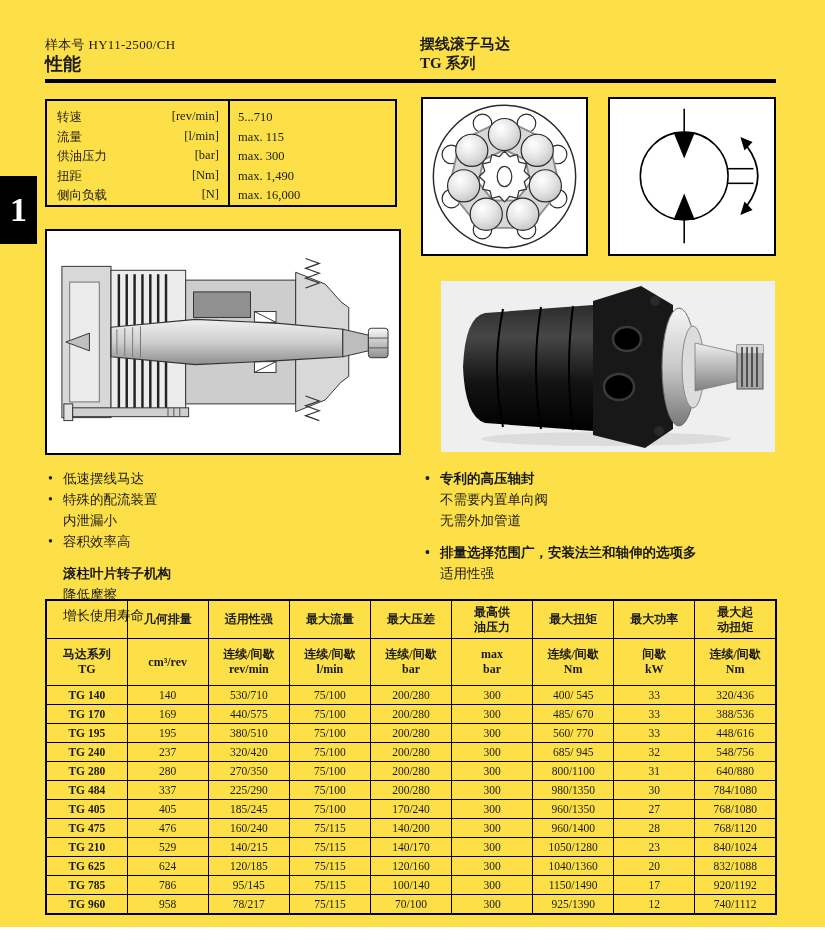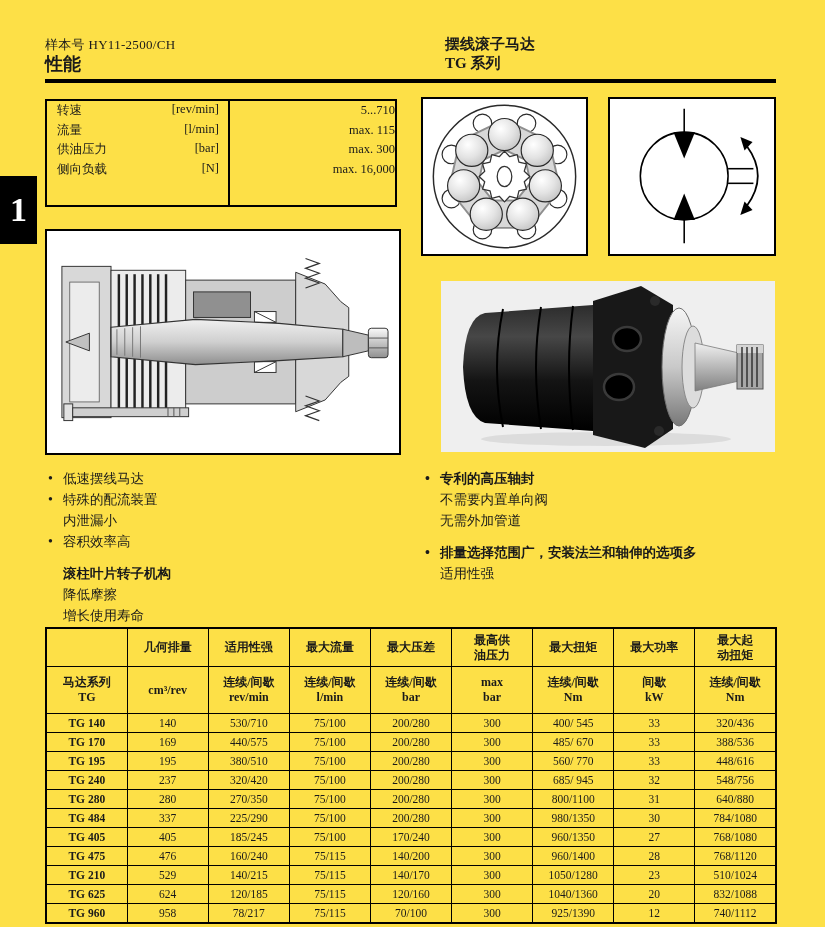--- a/index.html
+++ b/index.html
@@ -3,29 +3,29 @@
 <meta charset="utf-8">
 <style>
   html,body{margin:0;padding:0;background:#fff;}
   .page{position:relative;width:825px;height:927px;background:#fde047;overflow:hidden;
         font-family:Liberation Serif, serif;color:#1a1a1a;}
   .abs{position:absolute;}
 
   
   .doc-code{left:45px;top:36px;font-size:13px;letter-spacing:.3px;}
   .page-title{left:45px;top:52px;font-size:18px;font-weight:bold;}
-  .product-block{left:420px;top:35px;font-size:15px;font-weight:bold;line-height:19px;margin-left:25px;}
+  .product-block{left:420px;top:35px;font-size:15px;font-weight:bold;line-height:19px;}
   .header-rule{left:45px;top:79px;width:731px;height:4px;background:#000;}
 
   
   .tab1{left:0;top:176px;width:37px;height:68px;background:#000;color:#fff;
         display:flex;align-items:center;justify-content:center;font-size:34px;font-weight:bold;}
 
   
-  .spec-box{left:45px;top:99px;width:352px;height:108px;border:2px solid #000;box-sizing:border-box;text-align:right;}
+  .spec-box{left:45px;top:99px;width:352px;height:108px;border:2px solid #000;box-sizing:border-box;padding-top:7px;}
   .spec-divider{position:absolute;left:181px;top:0;bottom:0;width:2px;background:#000;}
   .spec-row{display:grid;grid-template-columns:181px 1fr;height:19.5px;align-items:center;font-size:12.5px;}
   .spec-left{display:flex;justify-content:space-between;padding:0 9px 0 10px;}
   .spec-value{padding-left:10px;}
 
   
   .box{border:2px solid #000;box-sizing:border-box;background:#fff;}
   .gerotor-box{left:421px;top:97px;width:167px;height:159px;}
   .symbol-box{left:608px;top:97px;width:168px;height:159px;}
   .cutaway-box{left:45px;top:229px;width:356px;height:226px;}
@@ -36,21 +36,21 @@
   .features{width:360px;}
   .feat-left{left:48px;top:468px;}
   .feat-right{left:425px;top:468px;}
   .feat{position:relative;padding-left:15px;font-size:13.5px;line-height:21px;}
   .feat .dot{position:absolute;left:0;top:0;visibility:hidden;font-size:14px;}
   .feat.bullet .dot{visibility:visible;}
   .feat.bold{font-weight:bold;}
   .feat.gap{margin-top:11px;}
 
   
-  .ratings{position:absolute;left:45px;top:627px;width:732px;border-collapse:collapse;
+  .ratings{position:absolute;left:45px;top:599px;width:732px;border-collapse:collapse;
            table-layout:fixed;text-align:center;border:2.5px solid #000;}
   .ratings th,.ratings td{border:1.5px solid #000;padding:0;overflow:hidden;}
   .ratings th{font-weight:bold;font-size:12px;white-space:pre-line;line-height:15px;}
   .hr1 th{height:37px;}
   .hr2 th{height:46px;}
   .ratings td{height:18px;line-height:18px;font-size:11.5px;white-space:pre;}
   .ratings td.model{font-weight:bold;margin-left:31px;}
 
   .footnote{left:45px;top:930px;font-size:12.5px;}
 </style>
@@ -84,20 +84,27 @@
         <span class="spec-unit">[l/min]</span>
       </div>
       <span class="spec-value">max. 115</span>
     </div>
       <div class="spec-row">
       <div class="spec-left">
         <span class="spec-name">供油压力</span>
         <span class="spec-unit">[bar]</span>
       </div>
       <span class="spec-value">max. 300</span>
+    </div>
+      <div class="spec-row">
+      <div class="spec-left">
+        <span class="spec-name">扭距</span>
+        <span class="spec-unit">[Nm]</span>
+      </div>
+      <span class="spec-value">max. 1,490</span>
     </div>
       <div class="spec-row">
       <div class="spec-left">
         <span class="spec-name">侧向负载</span>
         <span class="spec-unit">[N]</span>
       </div>
       <span class="spec-value">max. 16,000</span>
     </div>
   </div>
 
@@ -458,34 +465,45 @@
       </tr>
         <tr>
         <td class="model">TG 210</td>
         <td>529</td>
         <td>140/215</td>
         <td>75/115</td>
         <td>140/170</td>
         <td>300</td>
         <td>1050/1280</td>
         <td>23</td>
-        <td>510/1024</td>
+        <td>840/1024</td>
       </tr>
         <tr>
         <td class="model">TG 625</td>
         <td>624</td>
         <td>120/185</td>
         <td>75/115</td>
         <td>120/160</td>
         <td>300</td>
         <td>1040/1360</td>
         <td>20</td>
         <td>832/1088</td>
       </tr>
         <tr>
+        <td class="model">TG 785</td>
+        <td>786</td>
+        <td>95/145</td>
+        <td>75/115</td>
+        <td>100/140</td>
+        <td>300</td>
+        <td>1150/1490</td>
+        <td>17</td>
+        <td>920/1192</td>
+      </tr>
+        <tr>
         <td class="model">TG 960</td>
         <td>958</td>
         <td>78/217</td>
         <td>75/115</td>
         <td>70/100</td>
         <td>300</td>
         <td>925/1390</td>
         <td>12</td>
         <td>740/1112</td>
       </tr>

